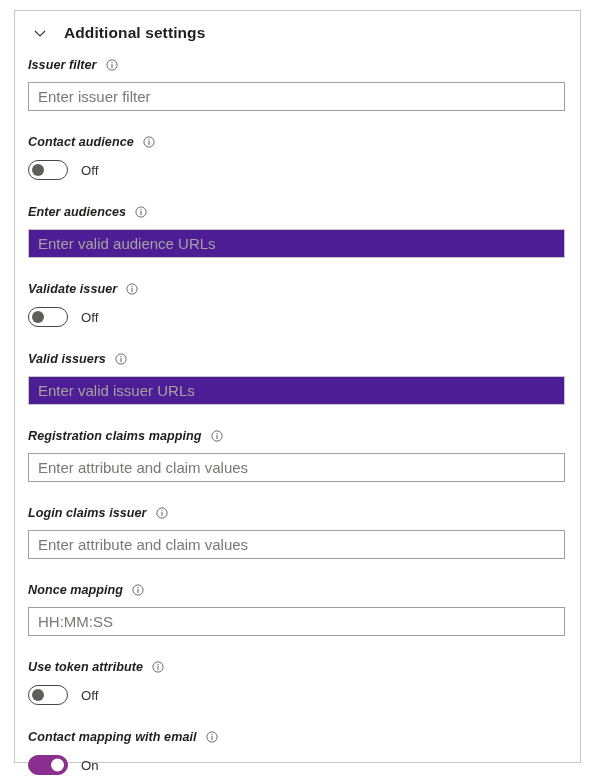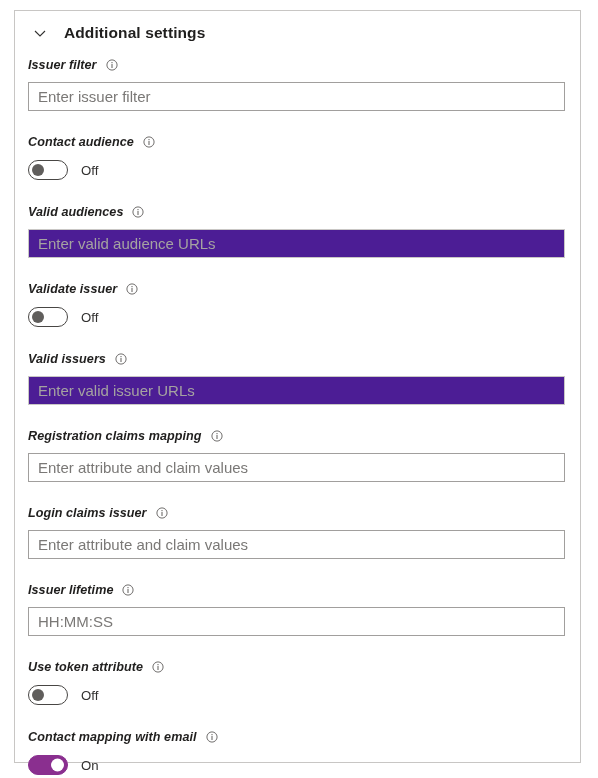--- a/index.html
+++ b/index.html
@@ -212,21 +212,21 @@
           <span class="knob"></span>
         </div>
         <span class="toggle-text">Off</span>
       </div>
     </div>
 
     <div class="gap-md"></div>
 
     <div class="field">
       <div class="field-label-row">
-        <span class="field-label">Valid audiences</span>
+        <span class="field-label">Enter audiences</span>
         <span class="info-icon">
           <svg width="12" height="12" viewBox="0 0 12 12" aria-hidden="true">
             <circle cx="6" cy="6" r="5.1" fill="none" stroke="#605e5c" stroke-width="0.9"></circle>
             <rect x="5.5" y="5" width="1" height="4" fill="#605e5c"></rect>
             <rect x="5.5" y="3" width="1" height="1.2" fill="#605e5c"></rect>
           </svg>
         </span>
       </div>
       <input class="text-input" type="text" disabled="" placeholder="Enter valid audience URLs" style="">
     </div>
@@ -297,21 +297,21 @@
           </svg>
         </span>
       </div>
       <input class="text-input" type="text" placeholder="Enter attribute and claim values" style="">
     </div>
 
     <div class="gap-md"></div>
 
     <div class="field">
       <div class="field-label-row">
-        <span class="field-label">Issuer lifetime</span>
+        <span class="field-label">Nonce mapping</span>
         <span class="info-icon">
           <svg width="12" height="12" viewBox="0 0 12 12" aria-hidden="true">
             <circle cx="6" cy="6" r="5.1" fill="none" stroke="#605e5c" stroke-width="0.9"></circle>
             <rect x="5.5" y="5" width="1" height="4" fill="#605e5c"></rect>
             <rect x="5.5" y="3" width="1" height="1.2" fill="#605e5c"></rect>
           </svg>
         </span>
       </div>
       <input class="text-input" type="text" placeholder="HH:MM:SS" style="">
     </div>

